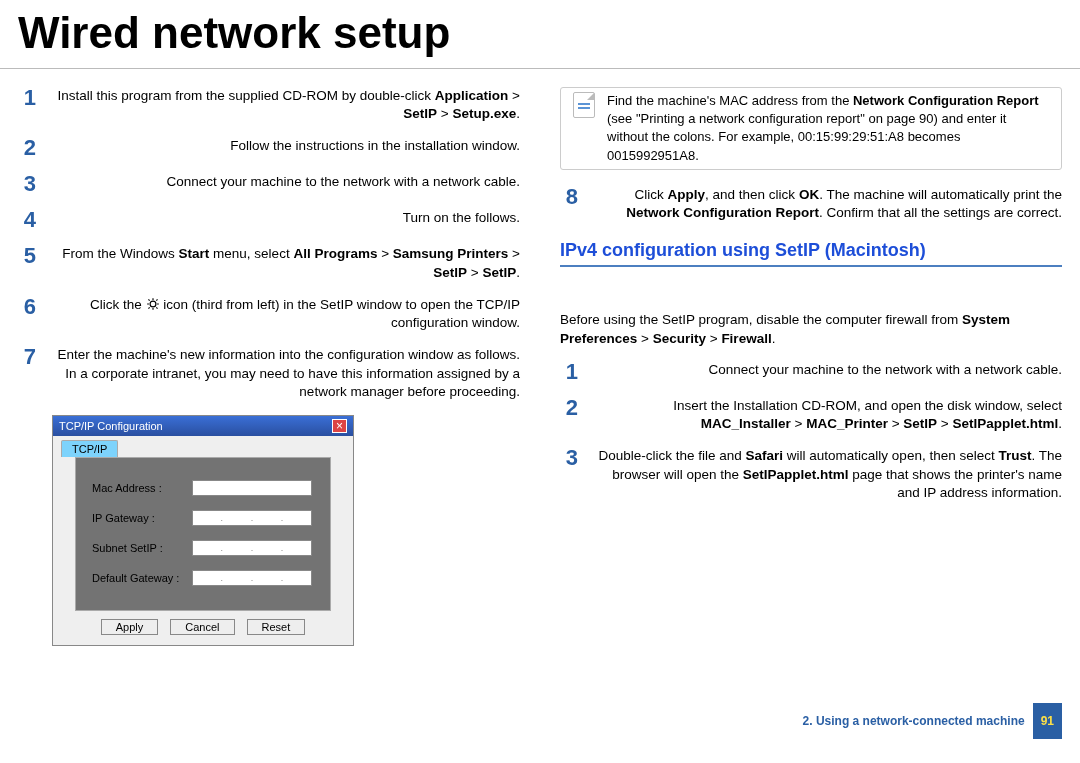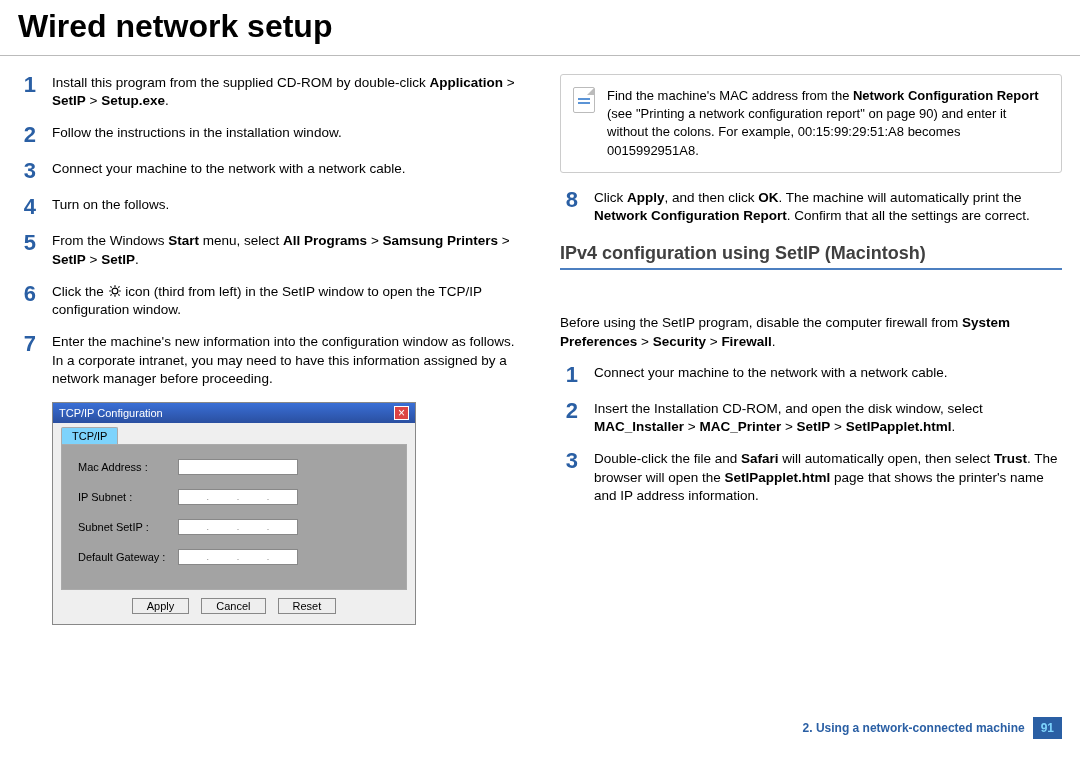--- a/index.html
+++ b/index.html
@@ -6,21 +6,21 @@
   body {
     font-family: "Myriad Pro", "Segoe UI", Arial, sans-serif;
     background: #fff;
     color: #000;
     width: 1080px;
     height: 763px;
     position: relative;
     overflow: hidden;
   }
   .page-title {
-    font-size: 32px;
+    font-size: 44px;
     font-weight: bold;
     padding: 8px 18px 10px 18px;
     border-bottom: 1px solid #bbb;
   }
   .cols {
     display: flex;
     padding: 18px 18px 0 18px;
     gap: 40px;
   }
   .col { flex: 1; min-width: 0; }
@@ -32,27 +32,27 @@
     line-height: 1.35;
   }
   .step-num {
     color: #2a5fa4;
     font-size: 22px;
     font-weight: bold;
     min-width: 18px;
     text-align: right;
     line-height: 1.0;
   }
-  .step-body { flex: 1; }
+  .step-body { flex: 1; text-align: right; }
   .note-box {
     border: 1px solid #ccc;
     border-radius: 3px;
     display: flex;
     gap: 12px;
-    padding: 12px 12px;
+    padding: 4px 12px;
     font-size: 13px;
     line-height: 1.4;
     margin-bottom: 16px;
   }
   .note-icon {
     width: 22px; height: 26px;
     background: #fff;
     border: 1px solid #bbb;
     border-radius: 2px;
     position: relative;
@@ -70,21 +70,21 @@
     content:"";
     position:absolute;
     left:4px; top:10px; right:4px;
     height:2px;
     background:#5b94d6;
     box-shadow: 0 4px 0 #5b94d6;
   }
   .section-heading {
     font-size: 18px;
     font-weight: bold;
-    color: #404040;
+    color: #1d4ed8;
     margin: 18px 0 4px 0;
   }
   .section-underline {
     border-bottom: 2px solid #4c7fc0;
     margin-bottom: 14px;
   }
   .para {
     font-size: 13.5px;
     line-height: 1.4;
     margin-bottom: 12px;
@@ -92,21 +92,21 @@
   }
   b { font-weight: bold; }
   .gear-icon {
     display:inline-block;
     width:14px;height:14px;
     vertical-align:-2px;
   }
   
   .configshot {
     border:1px solid #888;
-    width: 364px;
+    width: 302px;
     margin: 8px 0 0 34px;
     font-size: 11px;
     background:#efefef;
   }
   .configshot .titlebar {
     background: linear-gradient(#3a6fd6,#2a4fa0);
     color:#fff;
     padding:3px 6px;
     display:flex;
     justify-content:space-between;
@@ -128,23 +128,23 @@
   }
   .configshot .tab {
     border:1px solid #aaa;
     border-bottom:none;
     background:#7dd3fc;
     padding:2px 10px;
     border-radius:2px 2px 0 0;
   }
   .configshot .panel {
     border:1px solid #aaa;
-    margin:0 8px;
-    background:#a3a3a3;
-    padding:14px 16px 10px 16px;
+    margin:0 22px;
+    background:#737373;
+    padding:22px 16px 10px 16px;
   }
   .configshot .row {
     display:flex;
     align-items:center;
     margin-bottom:14px;
   }
   .configshot .label { width:100px; }
   .configshot .field {
     border:1px solid #888;
     background:#fff;
@@ -173,22 +173,22 @@
     bottom:24px; right:18px;
     display:flex;
     align-items:center;
     gap:8px;
     font-size:12px;
     font-weight:bold;
     color:#2a5fa4;
   }
   .page-num {
     background:#2a5fa4;
-    color:#7dd3fc;
-    padding:4px 8px;
+    color:#fde047;
+    padding:11px 8px;
   }
 </style>
 </head>
 <body>
 
 <h1 class="page-title">Wired network setup</h1>
 
 <div class="cols">
 
   <div class="col">
@@ -242,21 +242,21 @@
       </div>
       <div class="tabstrip">
         <span class="tab">TCP/IP</span>
       </div>
       <div class="panel">
         <div class="row">
             <span class="label">Mac Address :</span>
             <span class="field"></span>
           </div>
         <div class="row">
-            <span class="label">IP Subnet :</span>
+            <span class="label">IP Gateway :</span>
             <span class="field">
               <span>.</span>
               <span>.</span>
               <span>.</span>
             </span>
           </div>
         <div class="row">
             <span class="label">Subnet SetIP :</span>
             <span class="field">
               <span>.</span>

